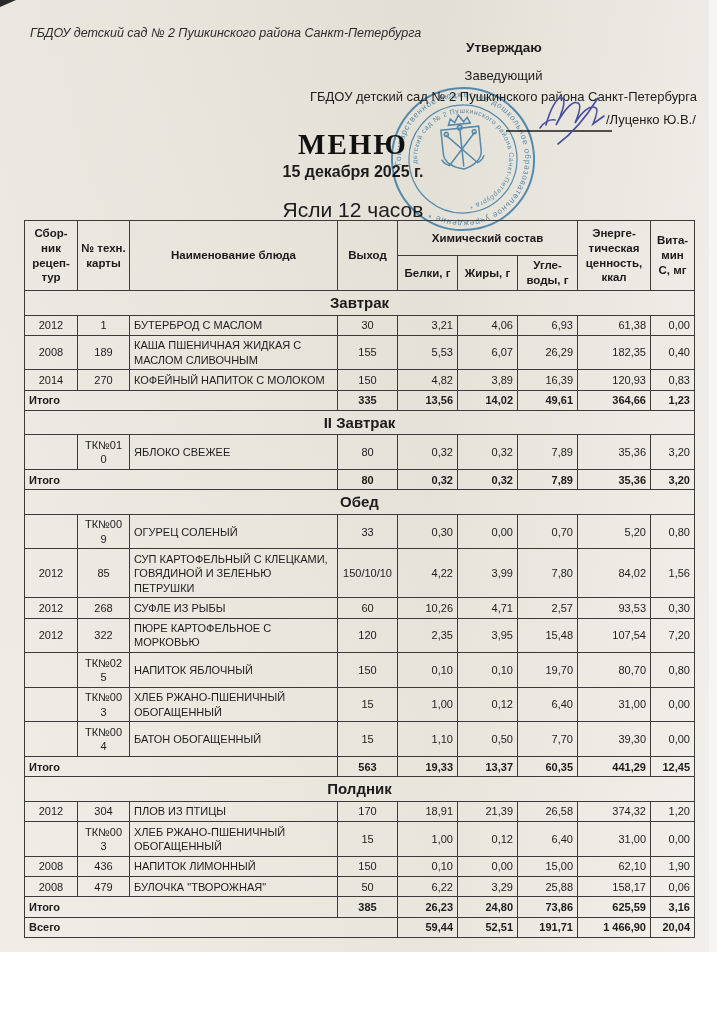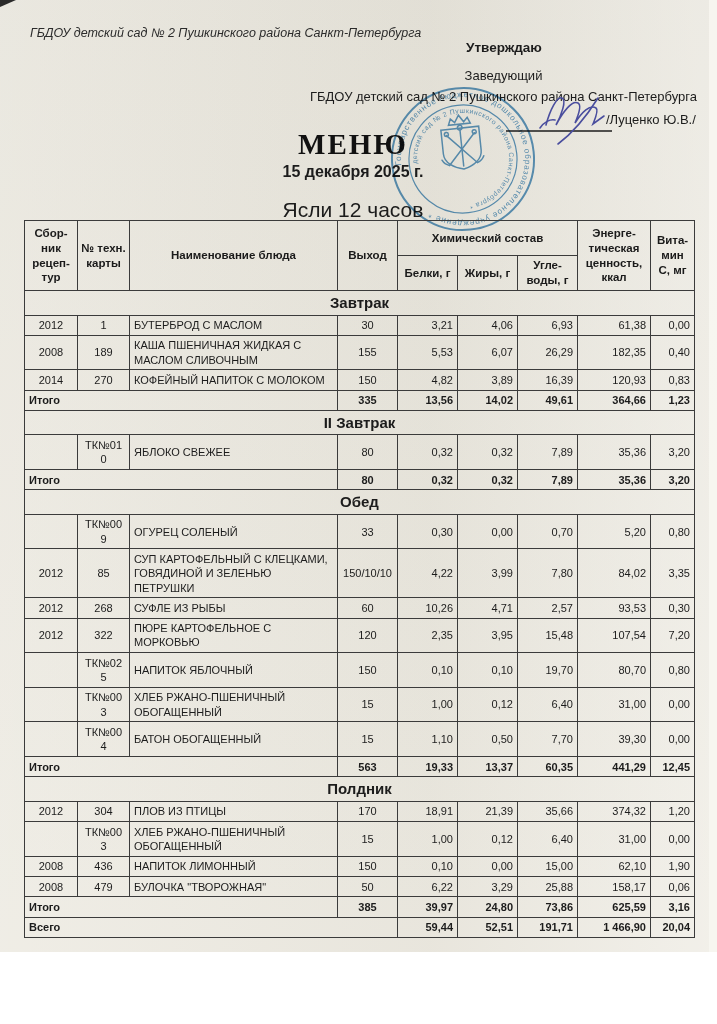--- a/index.html
+++ b/index.html
@@ -217,21 +217,21 @@
         </tr>
         <tr>
           <td class="c-book">2012</td>
           <td class="c-tk">85</td>
           <td class="c-name">СУП КАРТОФЕЛЬНЫЙ С КЛЕЦКАМИ, ГОВЯДИНОЙ И ЗЕЛЕНЬЮ ПЕТРУШКИ</td>
           <td class="c-out">150/10/10</td>
           <td class="c-num">4,22</td>
           <td class="c-num">3,99</td>
           <td class="c-num">7,80</td>
           <td class="c-num">84,02</td>
-          <td class="c-num">3,35</td>
+          <td class="c-num">1,56</td>
         </tr>
         <tr>
           <td class="c-book">2012</td>
           <td class="c-tk">268</td>
           <td class="c-name">СУФЛЕ ИЗ РЫБЫ</td>
           <td class="c-out">60</td>
           <td class="c-num">10,26</td>
           <td class="c-num">4,71</td>
           <td class="c-num">2,57</td>
           <td class="c-num">93,53</td>
@@ -293,21 +293,21 @@
         <tr class="sec-row">
           <td class="sec" colspan="9">Полдник</td>
         </tr>
         <tr>
           <td class="c-book">2012</td>
           <td class="c-tk">304</td>
           <td class="c-name">ПЛОВ ИЗ ПТИЦЫ</td>
           <td class="c-out">170</td>
           <td class="c-num">18,91</td>
           <td class="c-num">21,39</td>
-          <td class="c-num">35,66</td>
+          <td class="c-num">26,58</td>
           <td class="c-num">374,32</td>
           <td class="c-num">1,20</td>
         </tr>
         <tr>
           <td class="c-book"></td>
           <td class="c-tk">ТК№003</td>
           <td class="c-name">ХЛЕБ РЖАНО-ПШЕНИЧНЫЙ ОБОГАЩЕННЫЙ</td>
           <td class="c-out">15</td>
           <td class="c-num">1,00</td>
           <td class="c-num">0,12</td>
@@ -333,21 +333,21 @@
           <td class="c-out">50</td>
           <td class="c-num">6,22</td>
           <td class="c-num">3,29</td>
           <td class="c-num">25,88</td>
           <td class="c-num">158,17</td>
           <td class="c-num">0,06</td>
         </tr>
         <tr class="total-row">
           <td class="total-label" colspan="3">Итого</td>
           <td class="c-out">385</td>
-          <td class="c-num">39,97</td>
+          <td class="c-num">26,23</td>
           <td class="c-num">24,80</td>
           <td class="c-num">73,86</td>
           <td class="c-num">625,59</td>
           <td class="c-num">3,16</td>
         </tr>
         <tr class="total-row">
           <td class="total-label" colspan="4">Всего</td>
           <td class="c-num">59,44</td>
           <td class="c-num">52,51</td>
           <td class="c-num">191,71</td>

